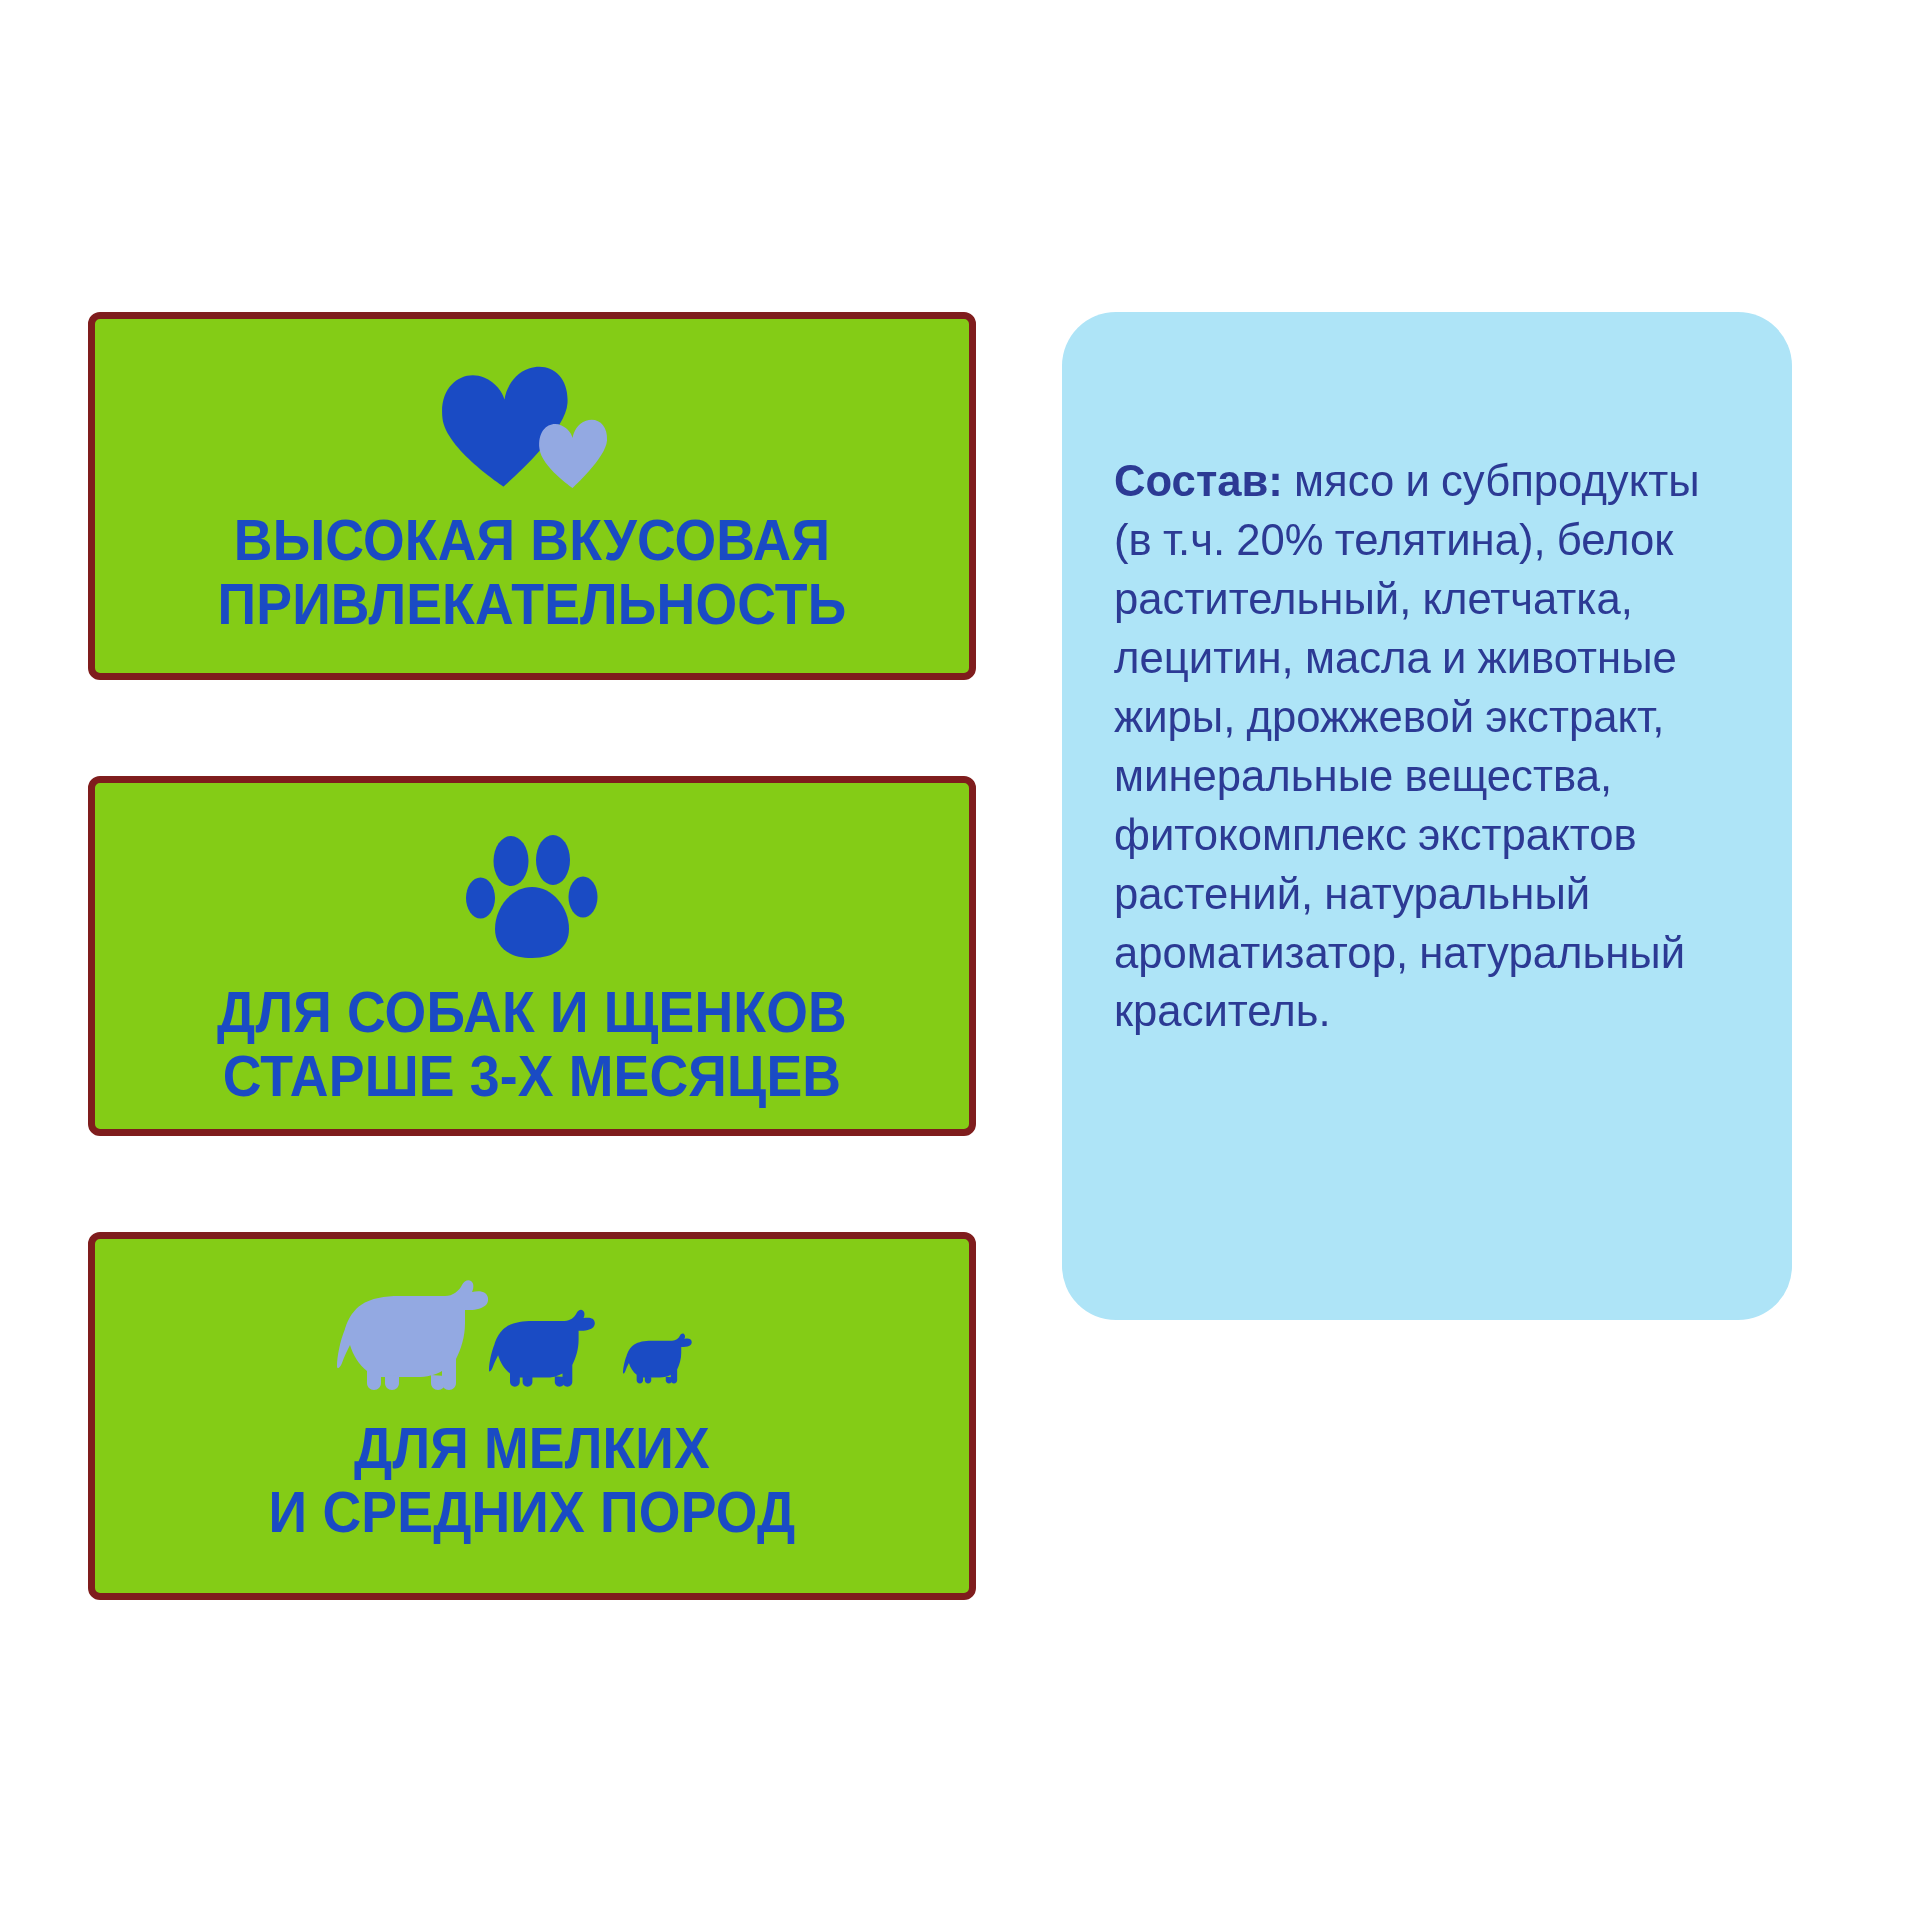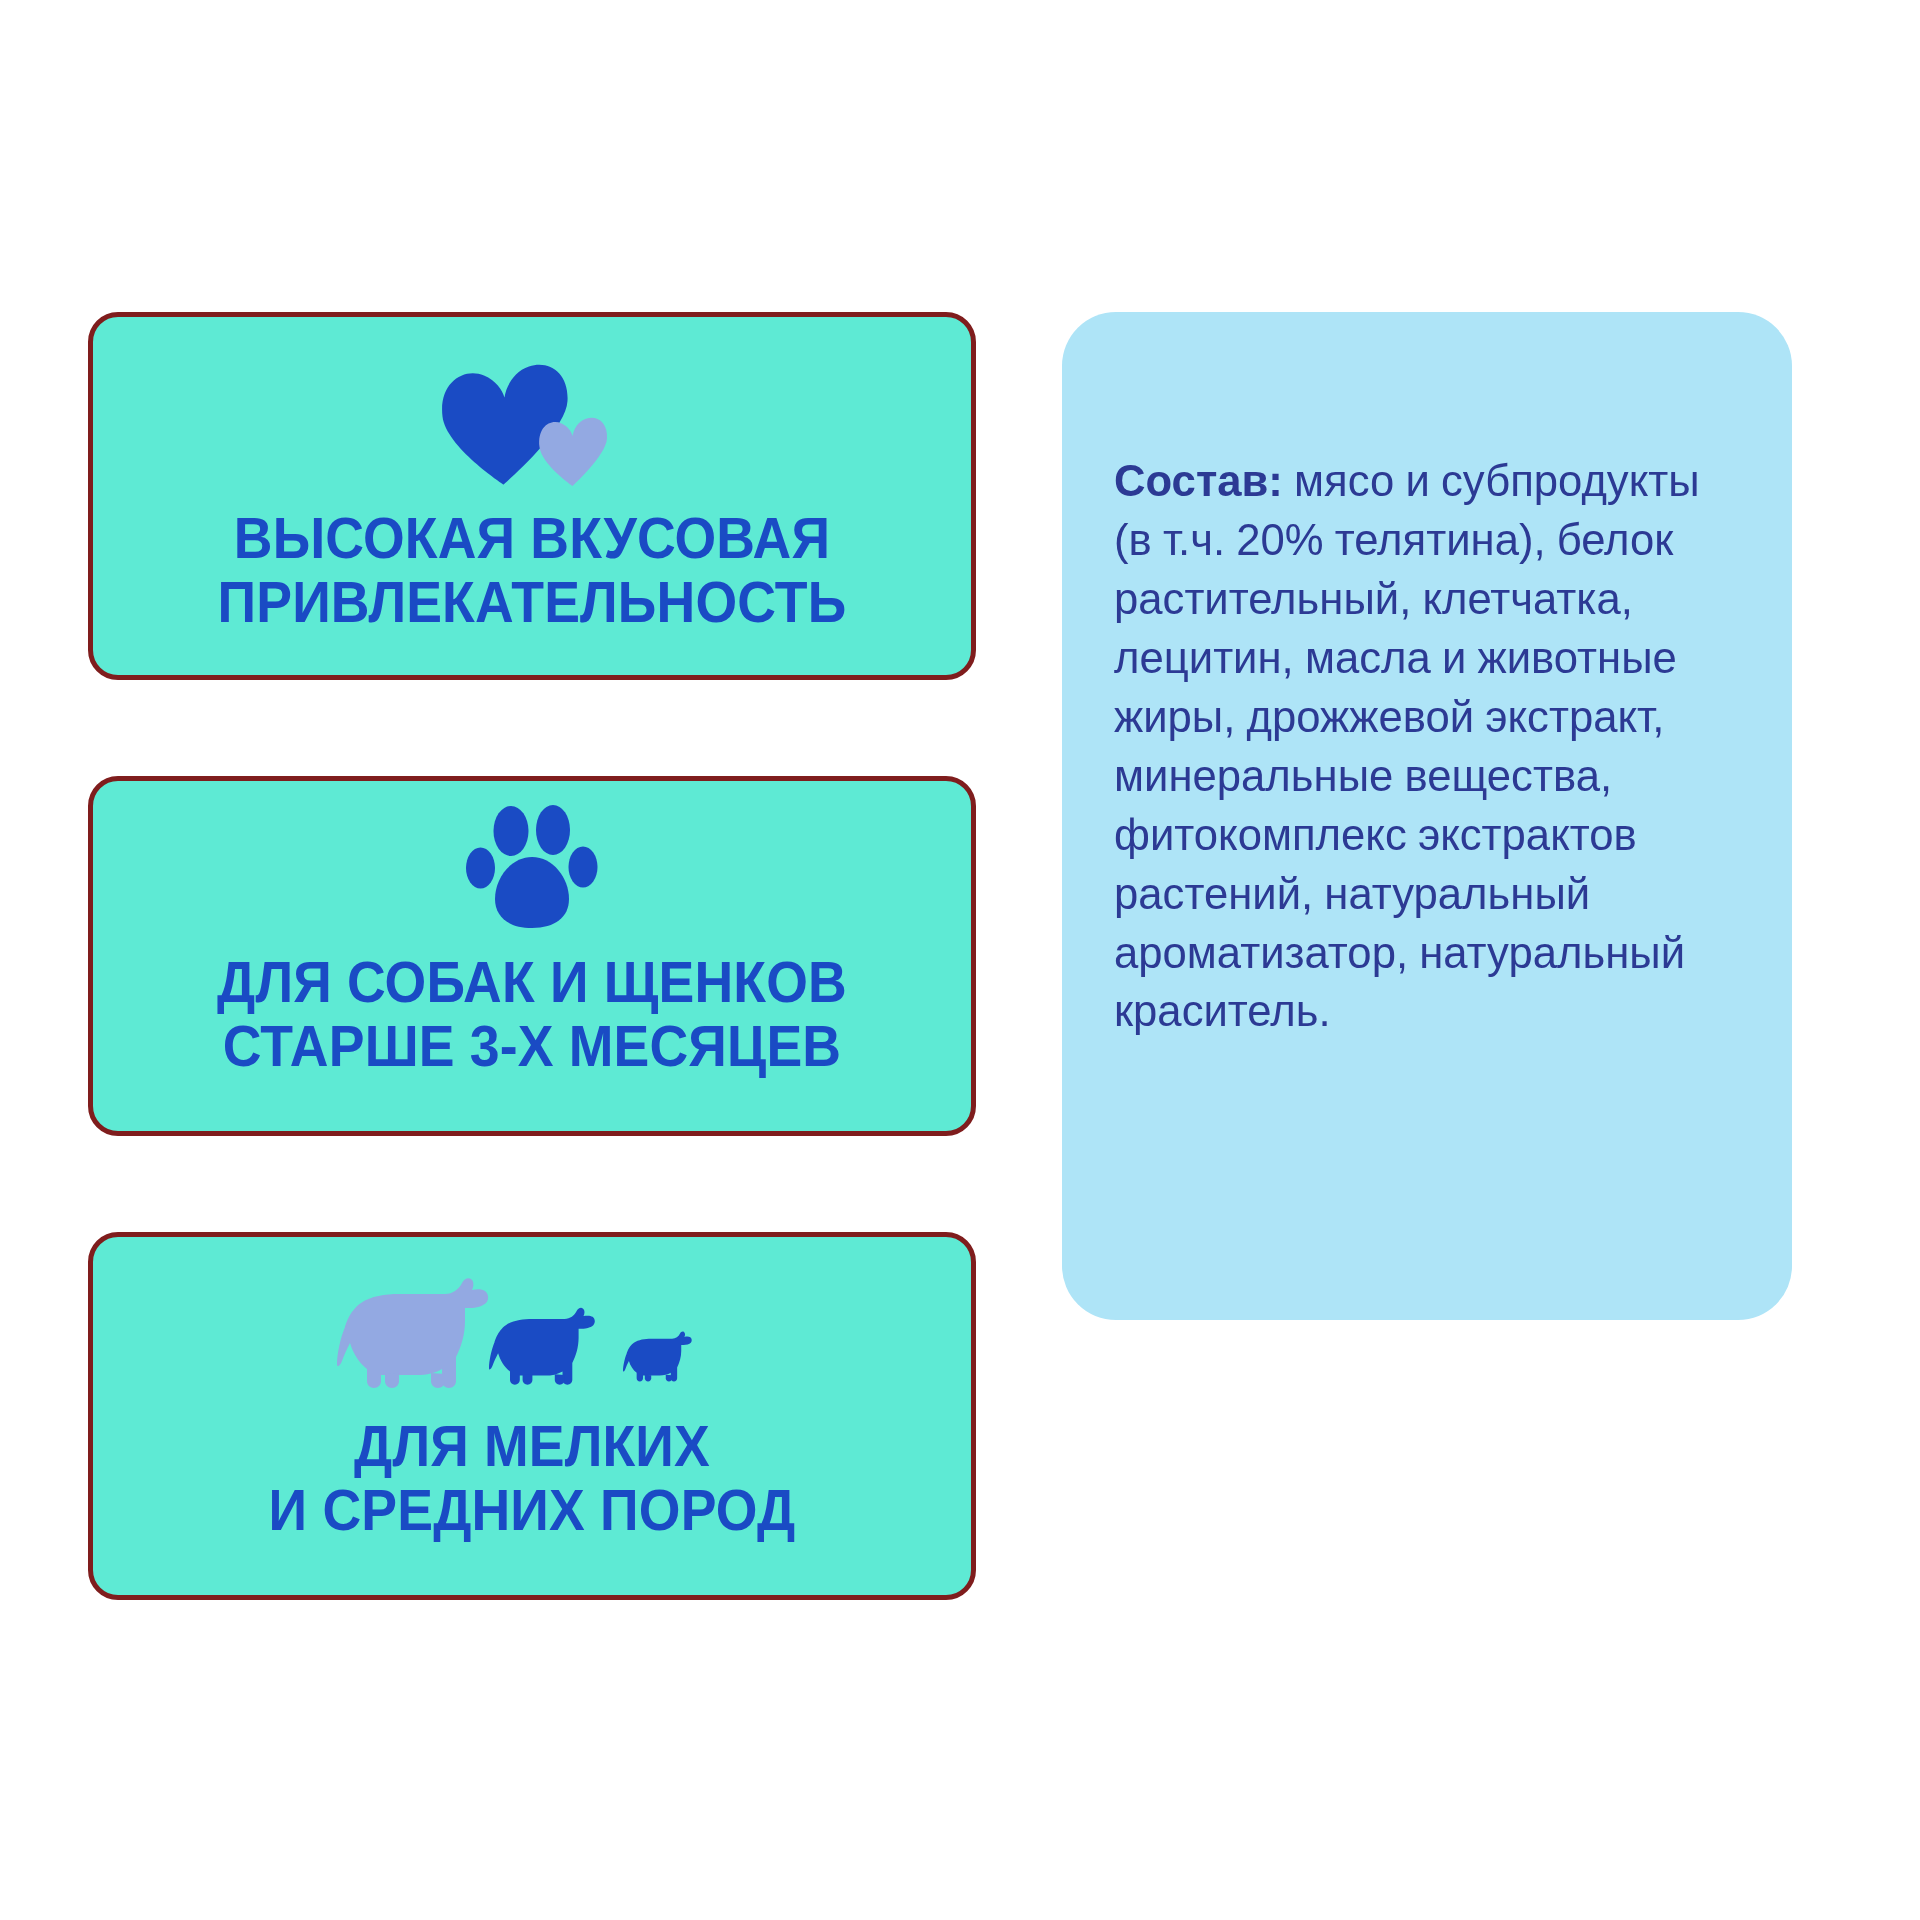--- a/index.html
+++ b/index.html
@@ -28,30 +28,30 @@
     top: 312px;
     width: 888px;
     display: flex;
     flex-direction: column;
     gap: 96px;
   }
   .feature-card {
     position: relative;
     box-sizing: border-box;
     width: 888px;
-    border: 5px solid #7f1d1d;
-    border-radius: 30px;
-    background: #5eead4;
+    border: 7px solid #7f1d1d;
+    border-radius: 12px;
+    background: #84cc16;
     display: flex;
     flex-direction: column;
     align-items: center;
     justify-content: flex-start;
   }
   .card-1 { height: 368px; padding-top: 42px; }
-  .card-2 { height: 360px; padding-top: 16px; }
+  .card-2 { height: 360px; padding-top: 44px; }
   .card-3 { height: 368px; padding-top: 36px; }
 
   .card-icon {
     display: flex;
     align-items: flex-end;
     justify-content: center;
     width: 100%;
   }
   .card-1 .card-icon { height: 128px; }
   .card-2 .card-icon { height: 132px; }

